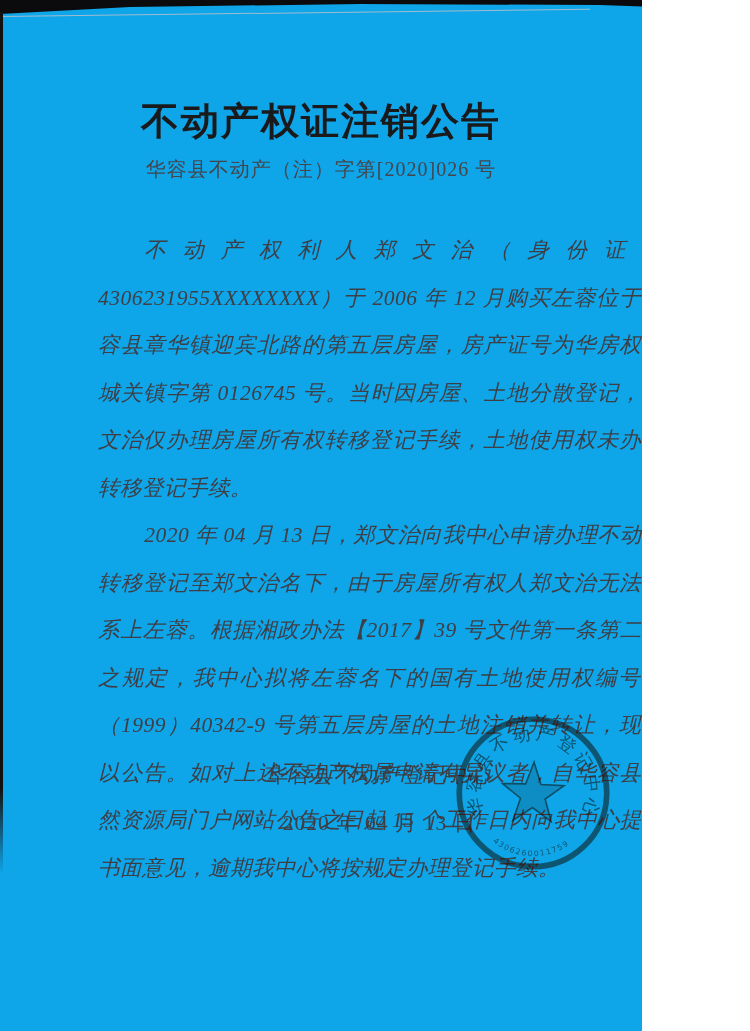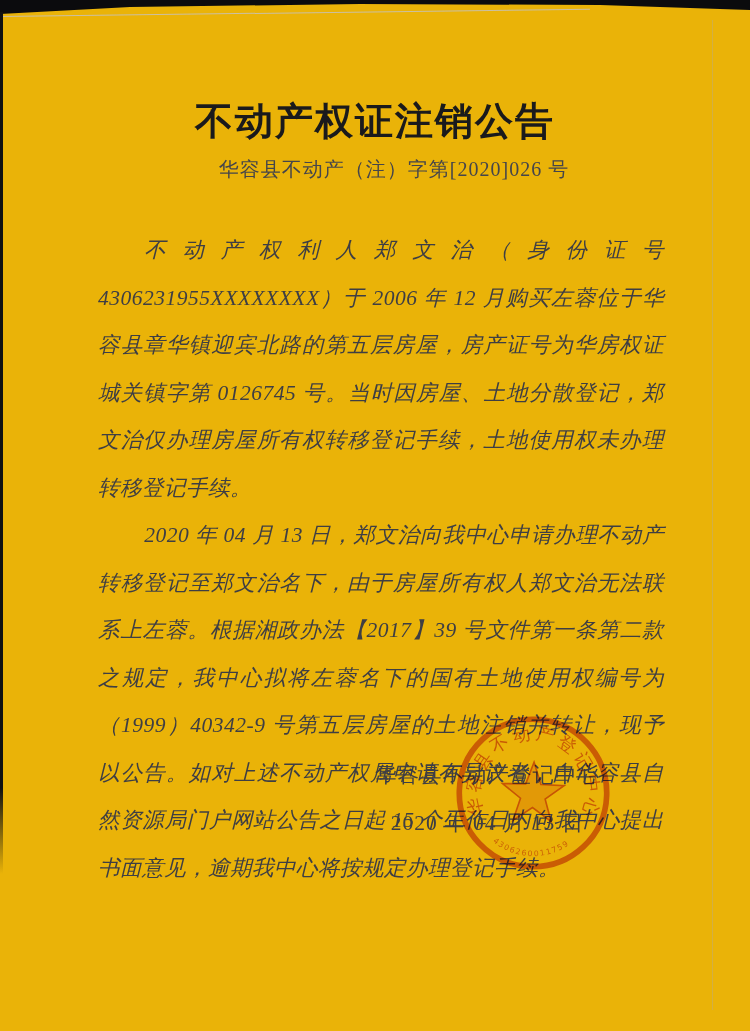--- a/index.html
+++ b/index.html
@@ -1,21 +1,21 @@
 <!DOCTYPE html>
 <html><head>
 <meta charset="utf-8">
 <style>
   html, body { margin: 0; padding: 0; background: #ffffff; }
 
   .page {
     position: relative;
-    width: 750px;
+    width: 642px;
     height: 1031px;
-    background: #eab308;
+    background: #0ea5e9;
     overflow: hidden;
     font-family: "Liberation Serif", "DejaVu Serif", serif;
   }
 
   
   .scan-top {
     position: absolute; top: 0; left: 0;
     width: 750px; height: 15px;
     background: #0b0b0d;
     clip-path: polygon(0 0, 750px 0, 750px 10px, 600px 5px, 360px 4px, 130px 7px, 0 14px);
@@ -48,21 +48,20 @@
     letter-spacing: 2px;
     color: #1a1a1c;
   }
   .doc-number {
     position: absolute; top: 156px; left: 0;
     width: 100%;
     text-align: center;
     font-size: 20px;
     letter-spacing: 1px;
     color: #45454b;
-    padding-left: 19px;
   }
   .body-text {
     position: absolute; top: 227px; left: 98px;
     width: 566px;
     font-size: 21.5px;
     line-height: 47.5px;
     letter-spacing: 0.5px;
     color: #3e3e44;
     text-align: justify;
     font-style: italic;

